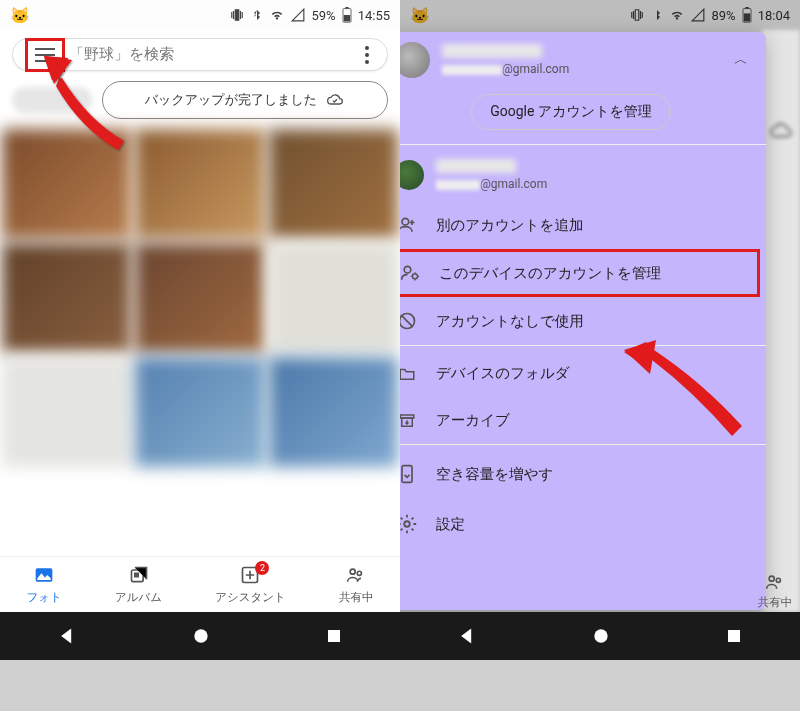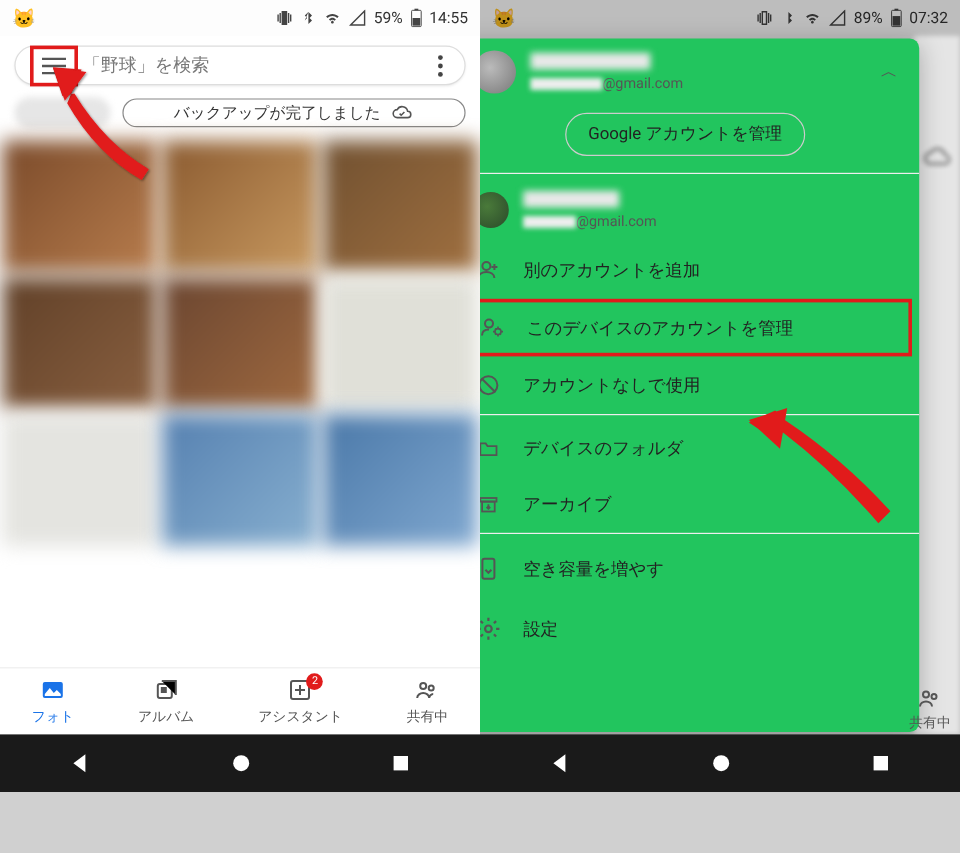--- a/index.html
+++ b/index.html
@@ -70,21 +70,21 @@
     margin-right: 4px;
   }
   .search-text { flex: 1; font-size: 15px; color: #777; }
   .dots { display:flex; flex-direction:column; gap:3px; padding:6px;}
   .dots span{width:4px;height:4px;border-radius:50%;background:#444;}
 
   .chip-row { display:flex; align-items:center; gap:10px; padding: 0 12px 10px; }
   .blur-pill{ width:80px; height:26px; border-radius:14px; background:#e6e6e6; filter:blur(3px);}
   .backup-chip{
     flex:1; display:flex; align-items:center; justify-content:center; gap:8px;
-    border:1px solid #888; border-radius:20px; height:24px;
+    border:1px solid #888; border-radius:20px; height:38px;
     font-size:13px; color:#333;
   }
 
   .grid {
     display:grid;
     grid-template-columns: repeat(3, 1fr);
     gap:4px;
     padding:0 2px;
   }
   .thumb { height:110px; filter: blur(8px); }
@@ -109,21 +109,21 @@
   .arrow1{
     position:absolute; top:56px; left:44px;
     pointer-events:none;
   }
 
   
   .sheet {
     position:absolute; left:-24px; top:32px;
     width:390px;
     bottom:50px;
-    background:#22c55e; border-radius:8px;
+    background:#c4b5fd; border-radius:8px;
     box-shadow: 0 4px 20px rgba(0,0,0,0.25);
     overflow:hidden;
     padding-bottom:4px;
   }
   .dimmer{
     position:absolute; inset:0;
     background:rgba(0,0,0,0.25);
   }
   .acct-row{
     display:flex; align-items:center; gap:12px;
@@ -329,21 +329,21 @@
       </svg>
     <svg width="14" height="14" viewBox="0 0 24 24">
         <path fill="none" stroke="#444" stroke-width="2" d="M2 22L22 2v20z"></path>
       </svg>
     <span>89%</span>
     <svg width="10" height="16" viewBox="0 0 12 20">
         <rect x="1" y="2" width="10" height="17" rx="1" fill="none" stroke="#444"></rect>
         <rect x="2" y="8" width="8" height="10" fill="#444"></rect>
         <rect x="4" y="0" width="4" height="2" fill="#444"></rect>
       </svg>
-    <span>07:32</span>
+    <span>18:04</span>
   </div>
 
   <div class="dimmer"></div>
 
   <div class="ghost-right">
     <svg class="ghost-cloud" viewBox="0 0 24 24">
         <path fill="none" stroke="#666" stroke-width="2" d="M6 18a5 5 0 010-10 7 7 0 0113 2 4 4 0 010 8H6z"></path>
       </svg>
   </div>
 

